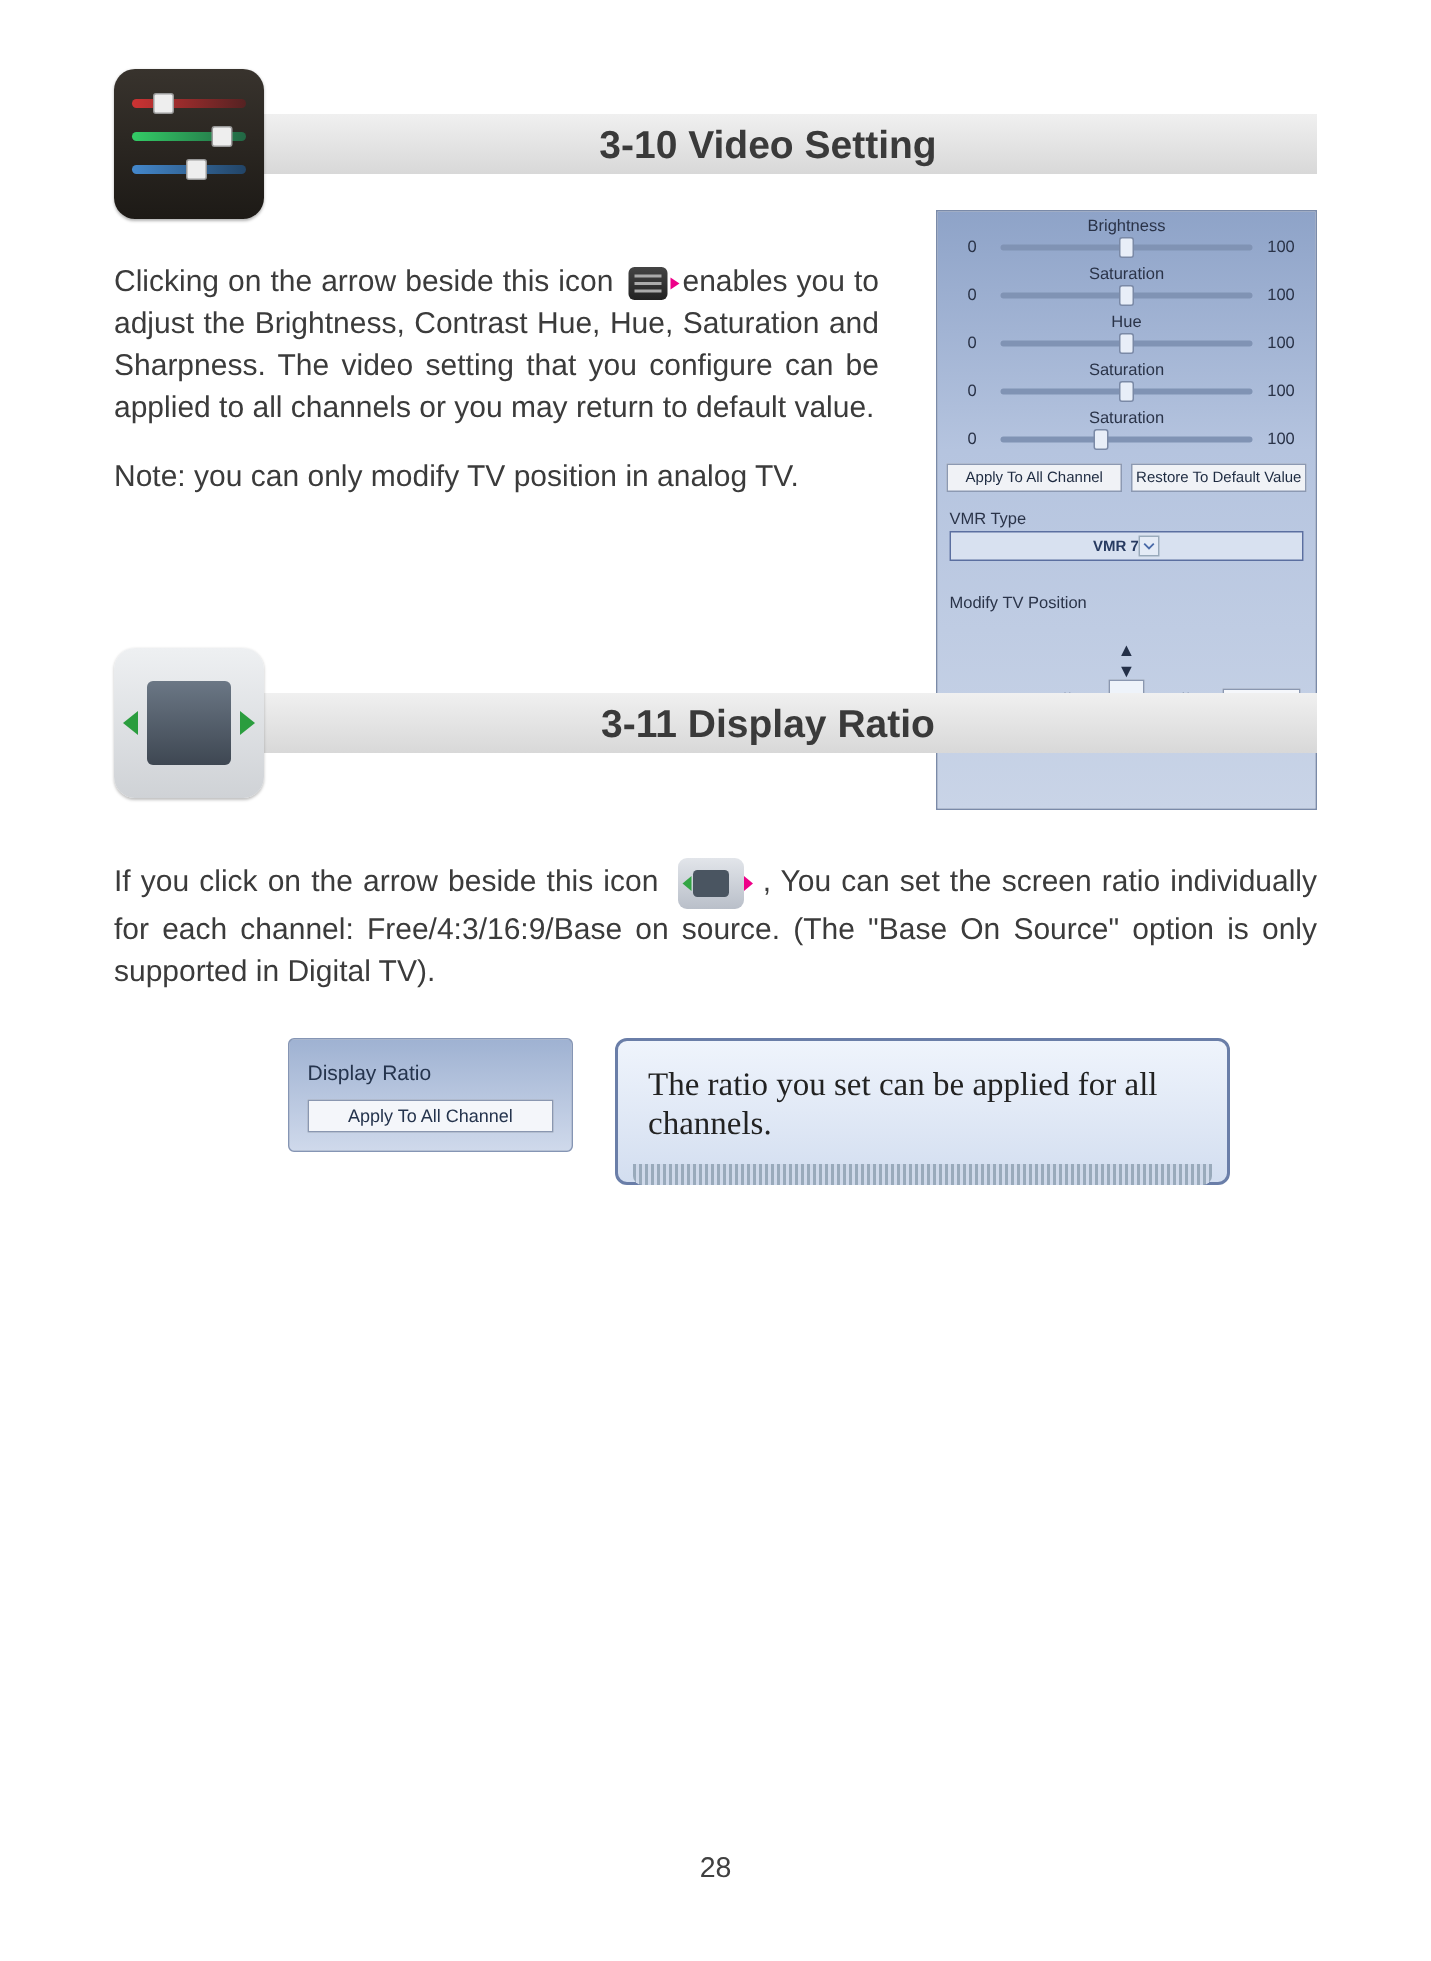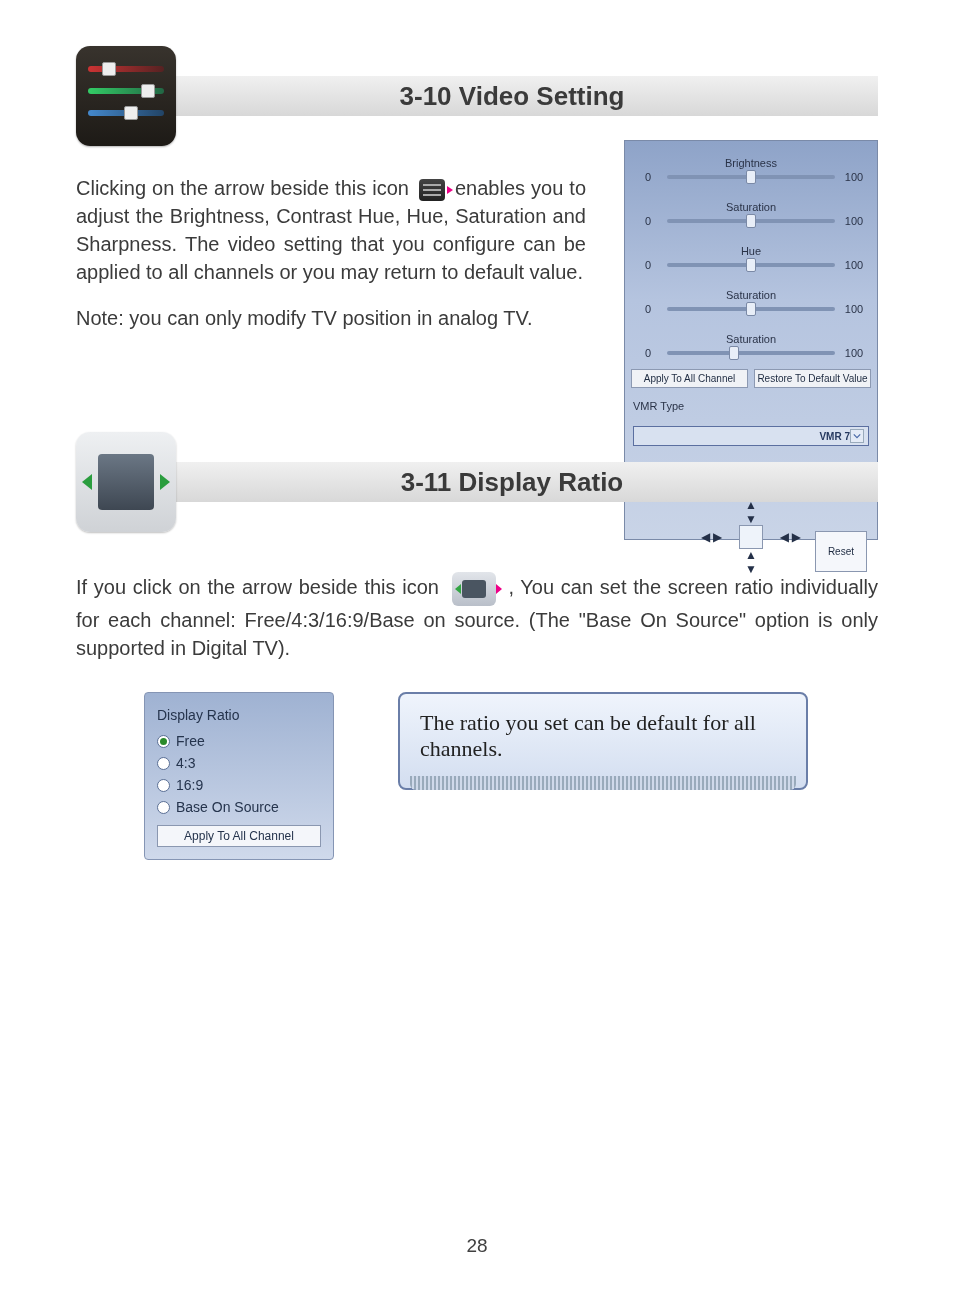--- a/index.html
+++ b/index.html
@@ -39,30 +39,30 @@
   .inline-icon .bar{position:absolute;left:4px;right:4px;height:2px;background:#aaa;}
   .inline-icon .arrow{position:absolute;right:-8px;top:50%;transform:translateY(-50%);border-left:6px solid #e08;border-top:4px solid transparent;border-bottom:4px solid transparent;}
   
   
   .video-panel {
     position:absolute; right:76px; top:140px;
     width:254px; height:400px;
     background:linear-gradient(#8ea3c8,#b5c4df 40%,#c9d4e7);
     border:1px solid #7a8aa8; font-size:11px; color:#1d2a40;
   }
-  .vp-slider-block { text-align:center; padding-top:16px;}
+  .vp-slider-block { text-align:center; padding-top:4px;}
   .vp-label { font-size:11px; color:#2a3348;}
   .vp-row { display:flex; align-items:center; justify-content:center; gap:6px; padding:2px 10px;}
   .vp-min,.vp-max{font-size:11px;color:#2a3348;width:26px;text-align:center;}
   .vp-track{flex:1;height:4px;background:#8093b4;border-radius:2px;position:relative;}
   .vp-thumb{position:absolute;top:-5px;width:10px;height:14px;background:#e8eef8;border:1px solid #7a89a6;border-radius:2px;left:50%;transform:translateX(-50%);}
   .vp-btns{display:flex;gap:6px;padding:8px 6px;}
   .vp-btn{flex:1;background:#f0f2f6;border:1px solid #8c99b2;font-size:10px;padding:3px 2px;text-align:center;}
   .vp-sect-lbl{font-size:11px;padding:4px 8px 2px;color:#2a3348;}
-  .vp-select{margin:12px 8px;height:20px;background:#d8e1f0;border:1px solid #5b6fa0;display:flex;align-items:center;justify-content:flex-end;padding:0 4px;font-size:10px;color:#273a60;}
+  .vp-select{margin:0 8px;height:20px;background:#d8e1f0;border:1px solid #5b6fa0;display:flex;align-items:center;justify-content:center;padding:0 4px;font-size:10px;color:#273a60;}
   .vp-select .chev{width:14px;height:14px;background:#e4ebf6;border:1px solid #9ab;display:flex;align-items:center;justify-content:center;}
   .vp-select .chev svg{width:8px;height:8px;}
   .vp-arrows{position:relative;height:90px;margin-top:10px;}
   .vp-center{position:absolute;left:50%;top:50%;transform:translate(-50%,-50%);width:24px;height:24px;background:#eef3fa;border:1px solid #8a97b0;}
   .vp-arrow{position:absolute;color:#243048;font-size:12px;}
   .vp-reset{position:absolute;right:10px;bottom:10px;background:#f5f7fb;border:1px solid #8a97b0;font-size:10px;padding:14px 12px;margin-left:32px;}
 
   
   .ratio-icon-box {
     width:100px;height:100px;border-radius:14px;
@@ -236,41 +236,23 @@
 </div>
 
 <p class="body" style="margin-top:40px;">
   <span>If you click on the arrow beside this icon </span>
   <span class="ratio-inline-icon">
     <span class="core"></span><span class="a1"></span><span class="a2"></span>
   </span>
   <span>, You can set the screen ratio individually for each channel: Free/4:3/16:9/Base on source. (The "Base On Source" option is only supported in Digital TV).</span>
 </p>
 
-<div style="display:flex;gap:64px;margin-top:30px;margin-left:68px;align-items:flex-start;">
+<div style="display:flex;gap:28px;margin-top:30px;margin-left:116px;align-items:flex-start;">
   <div class="ratio-panel">
     <div class="ttl">Display Ratio</div>
-    <div id="ratio-options">
-        <label>
-          <span class="rad sel"></span>
-          <span>Free</span>
-        </label>
-        <label>
-          <span class="rad"></span>
-          <span>4:3</span>
-        </label>
-        <label>
-          <span class="rad"></span>
-          <span>16:9</span>
-        </label>
-        <label>
-          <span class="rad"></span>
-          <span>Base On Source</span>
-        </label>
-      </div>
     <div class="apply">Apply To All Channel</div>
   </div>
   <div class="callout">
-    <span>The ratio you set can be default for all channels.</span>
+    <span>The ratio you set can be applied for all channels.</span>
   </div>
 </div>
 
 <div class="page-num">28</div>
 
 </body></html>

